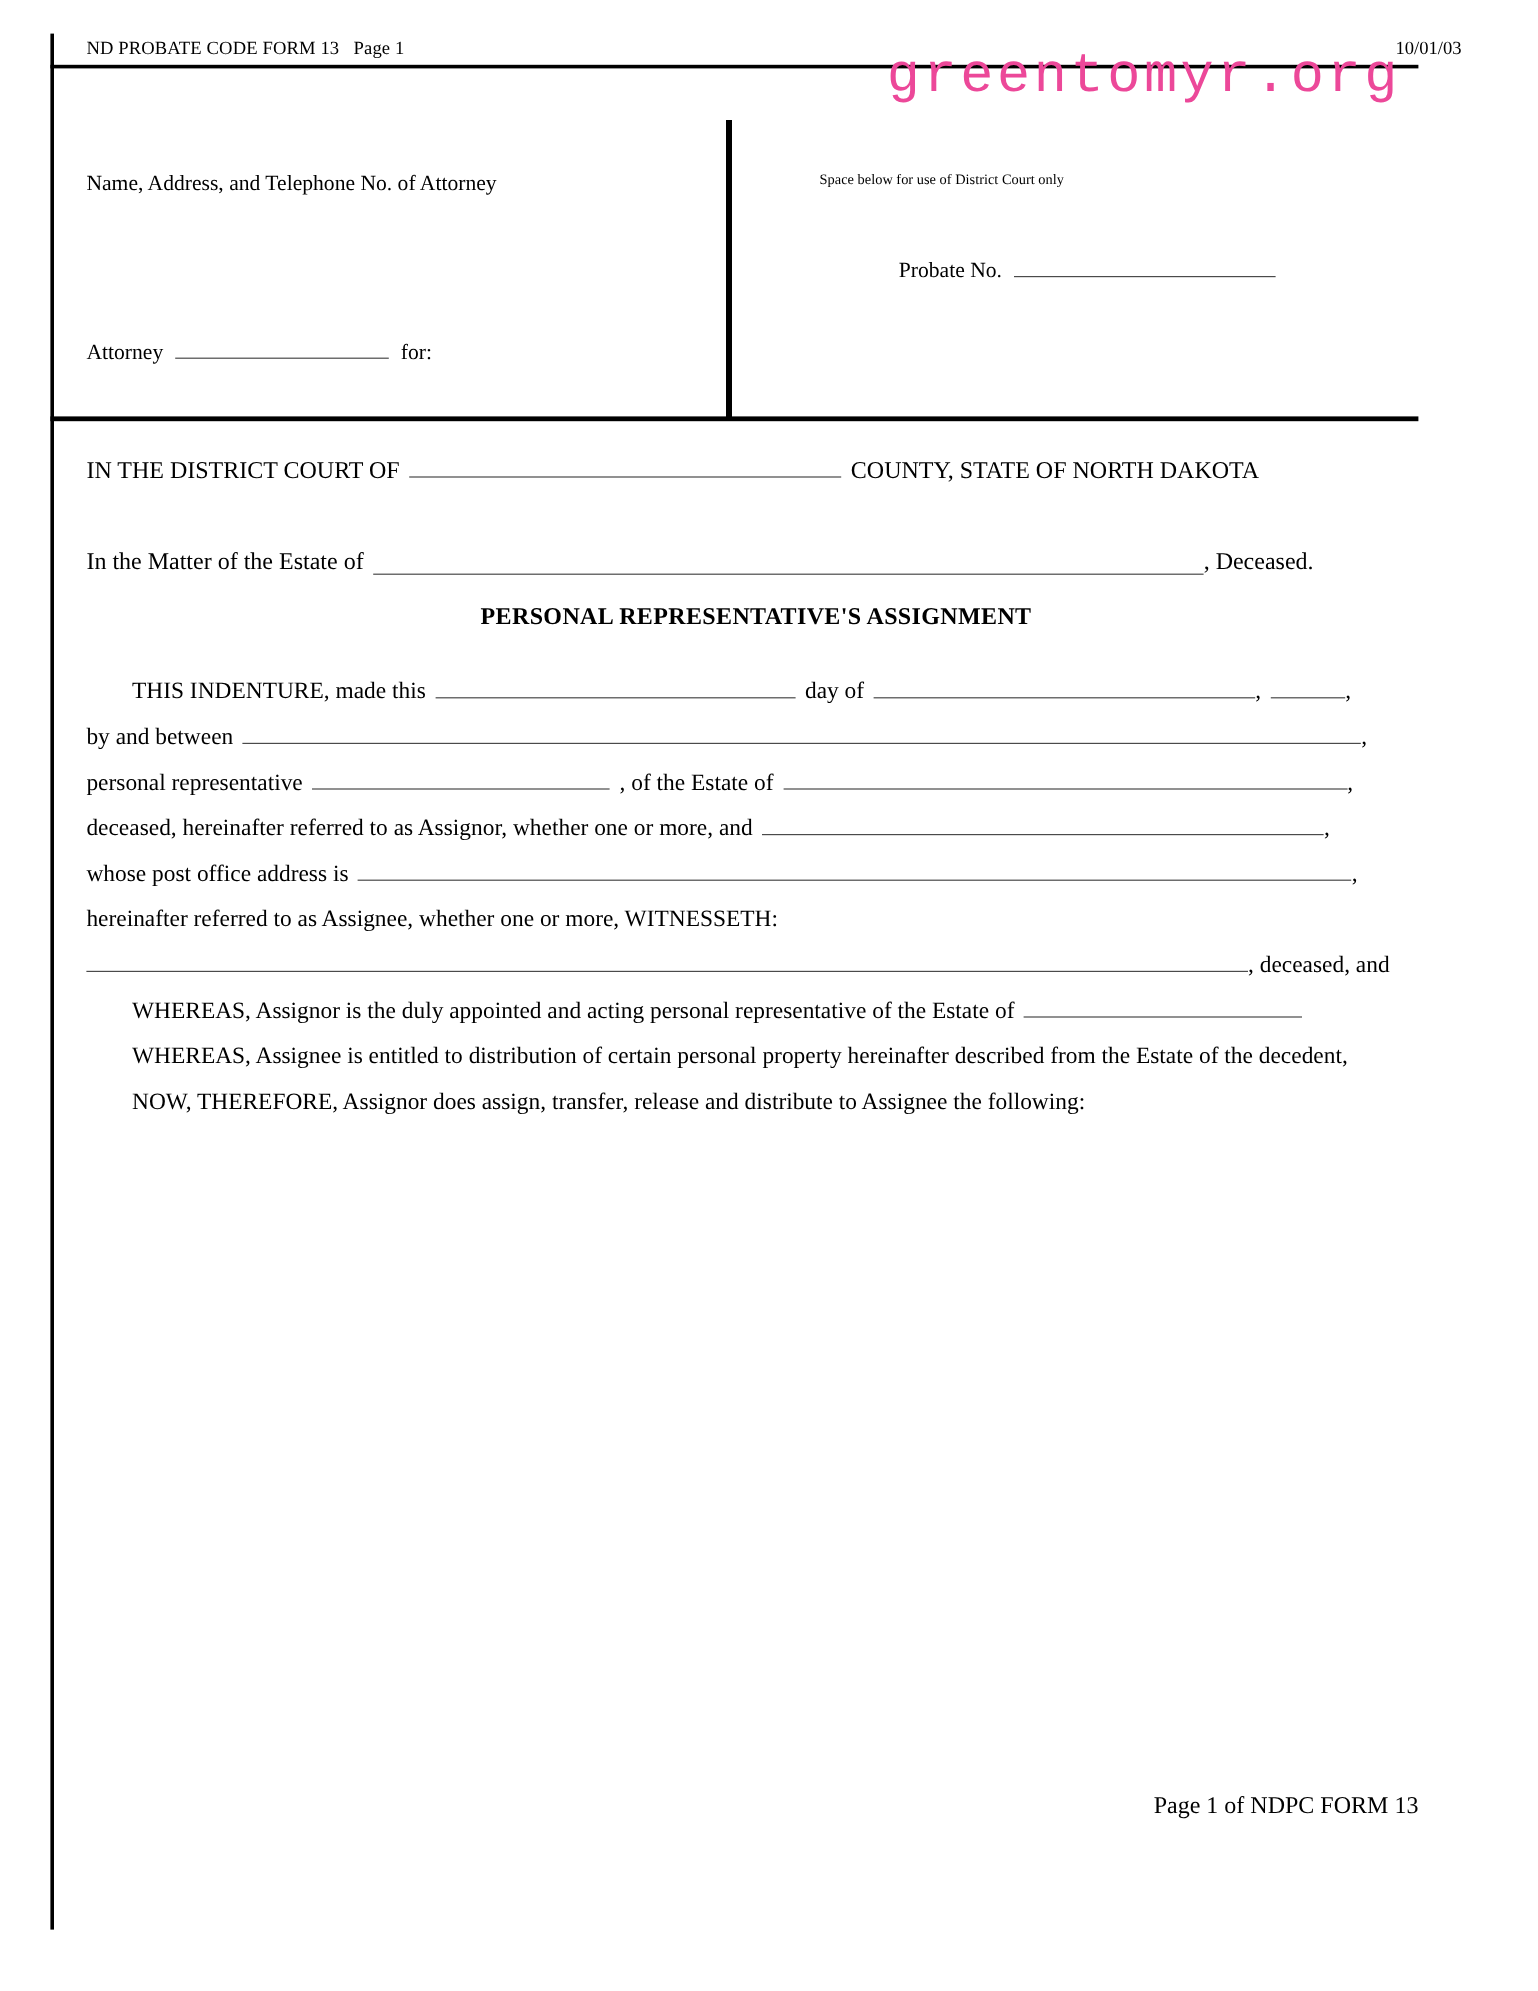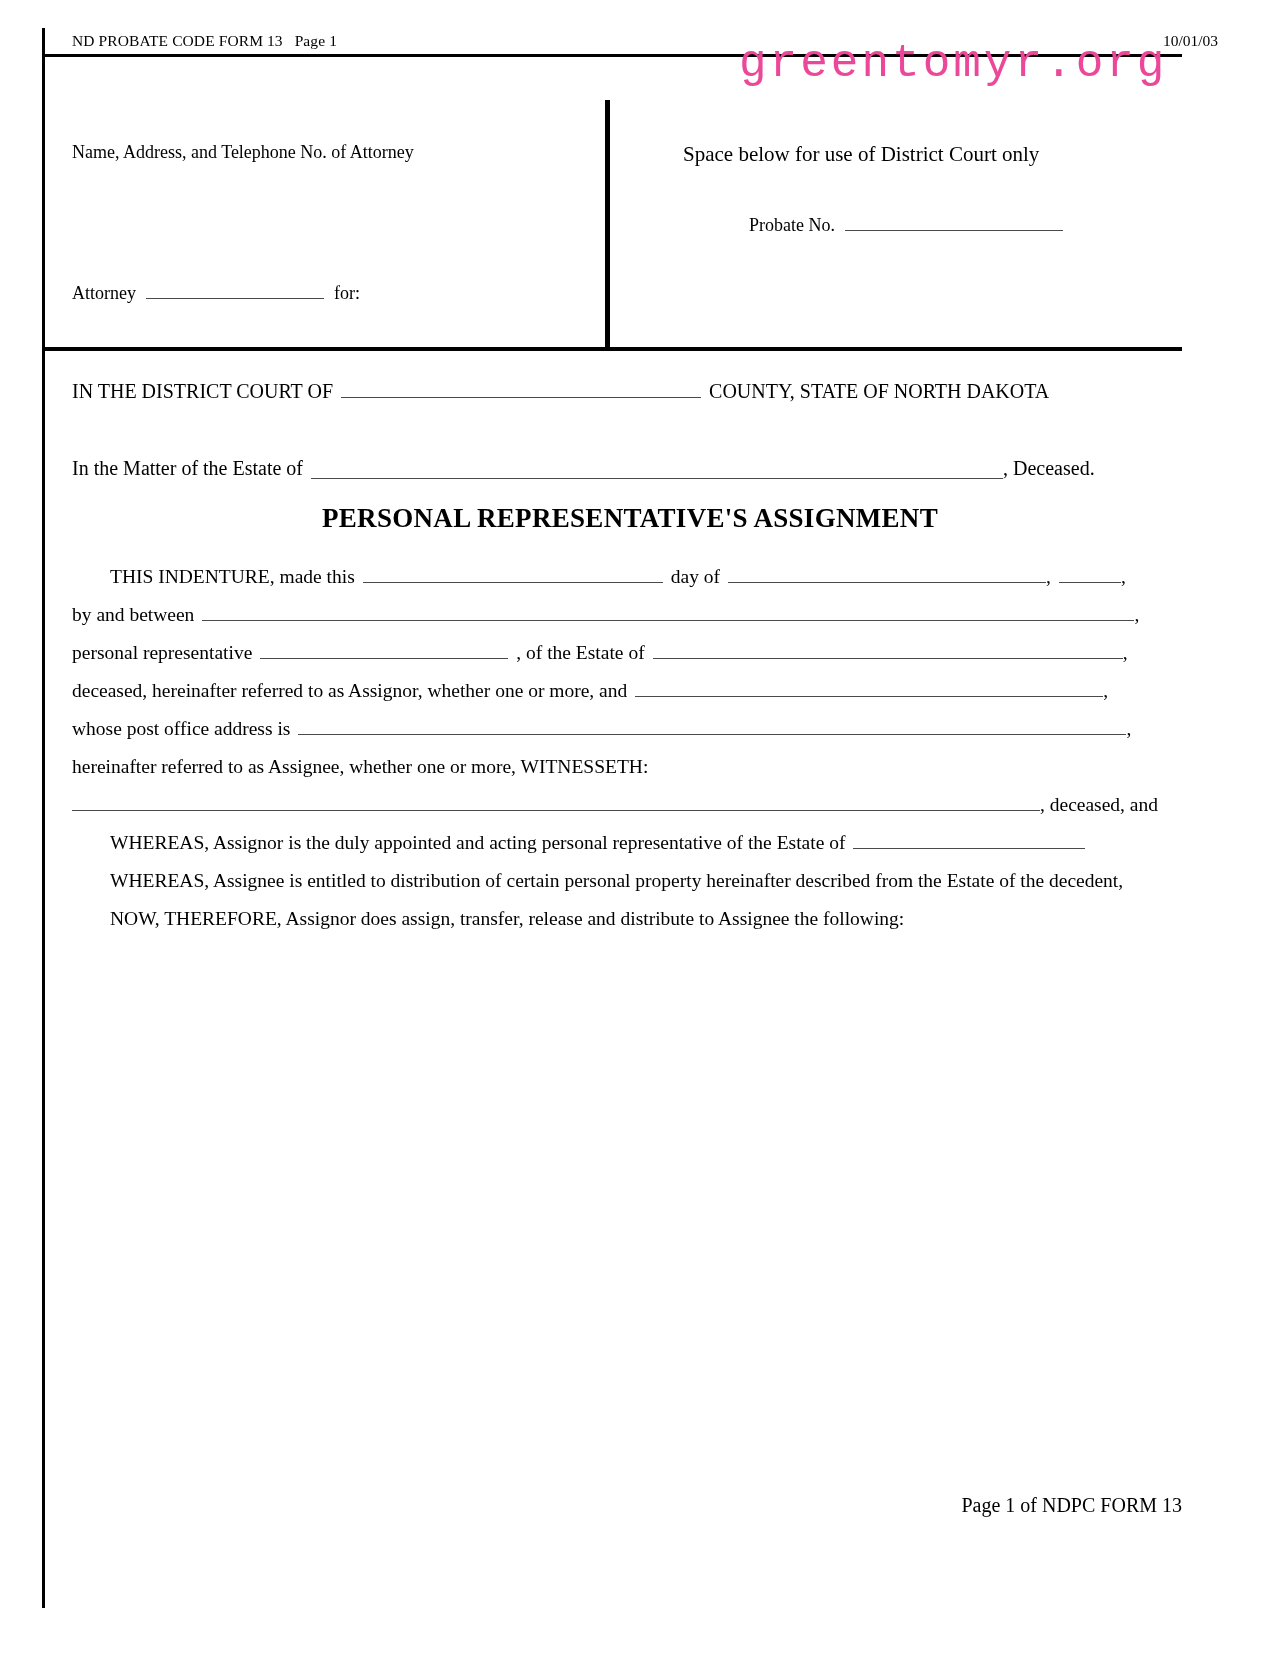--- a/index.html
+++ b/index.html
@@ -108,21 +108,21 @@
     left: 68px;
     top: 280px;
     font-size: 18px;
     display: flex;
     align-items: baseline;
   }
   .cap-right-label {
     position: absolute;
     left: 679px;
     top: 142px;
-    font-size: 21px;
+    font-size: 12px;
   }
   .cap-probate {
     position: absolute;
     left: 745px;
     top: 212px;
     font-size: 18px;
     display: flex;
     align-items: baseline;
   }
 
@@ -155,21 +155,21 @@
     margin-top: 32px;
   }
 
   
   .doc-title {
     position: absolute;
     left: 0;
     top: 503px;
     width: 1252px;
     text-align: center;
-    font-size: 27px;
+    font-size: 20px;
     font-weight: bold;
     letter-spacing: .3px;
   }
 
   
   .body {
     position: absolute;
     left: 68px;
     top: 558px;
     width: 1110px;

